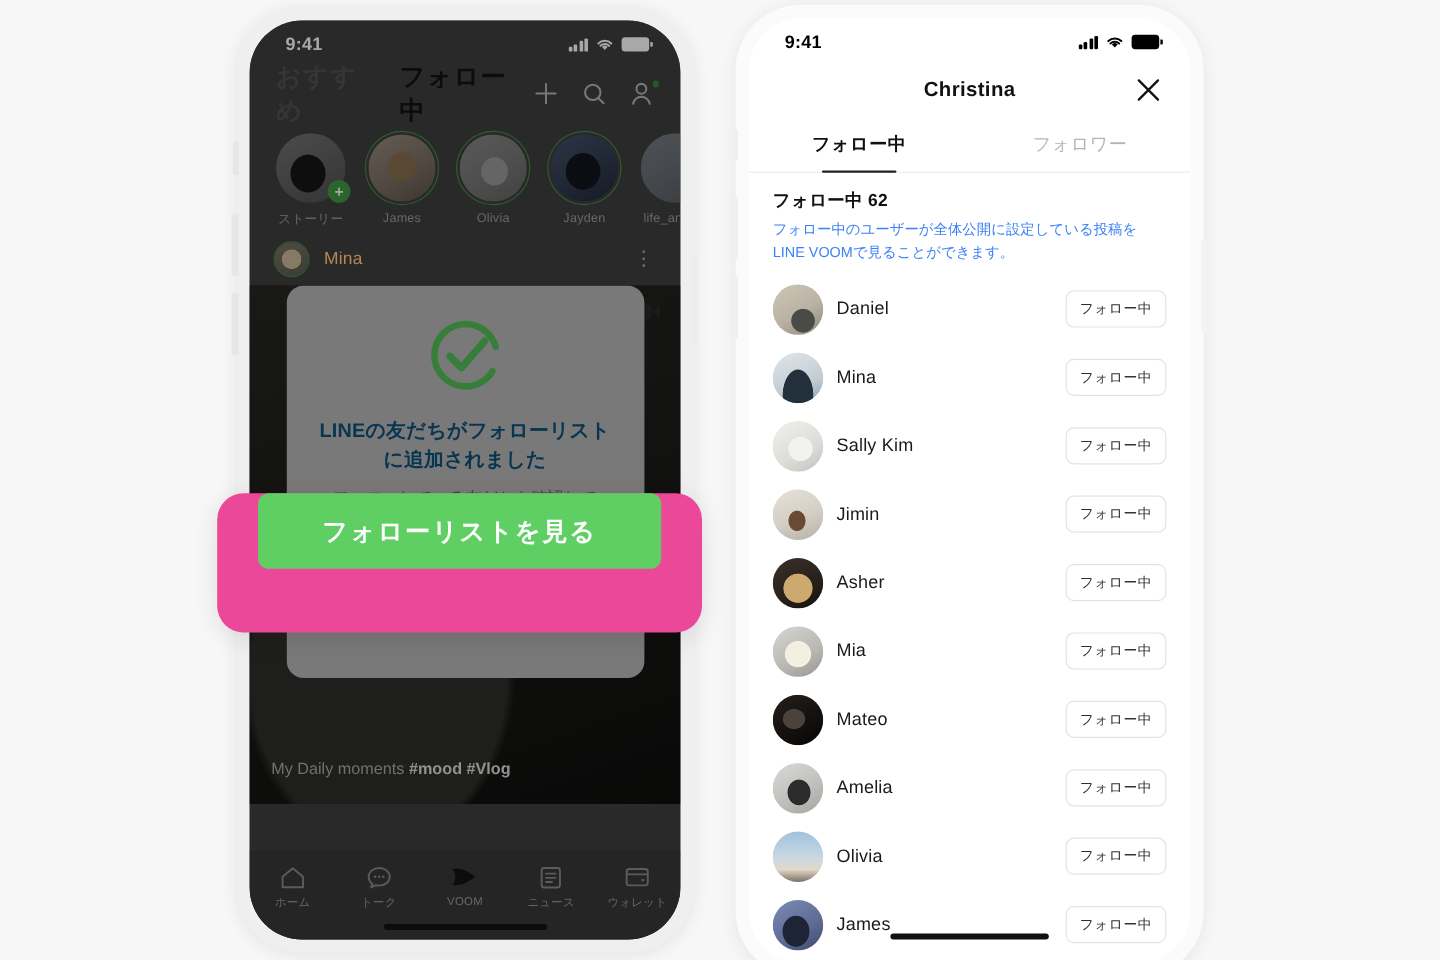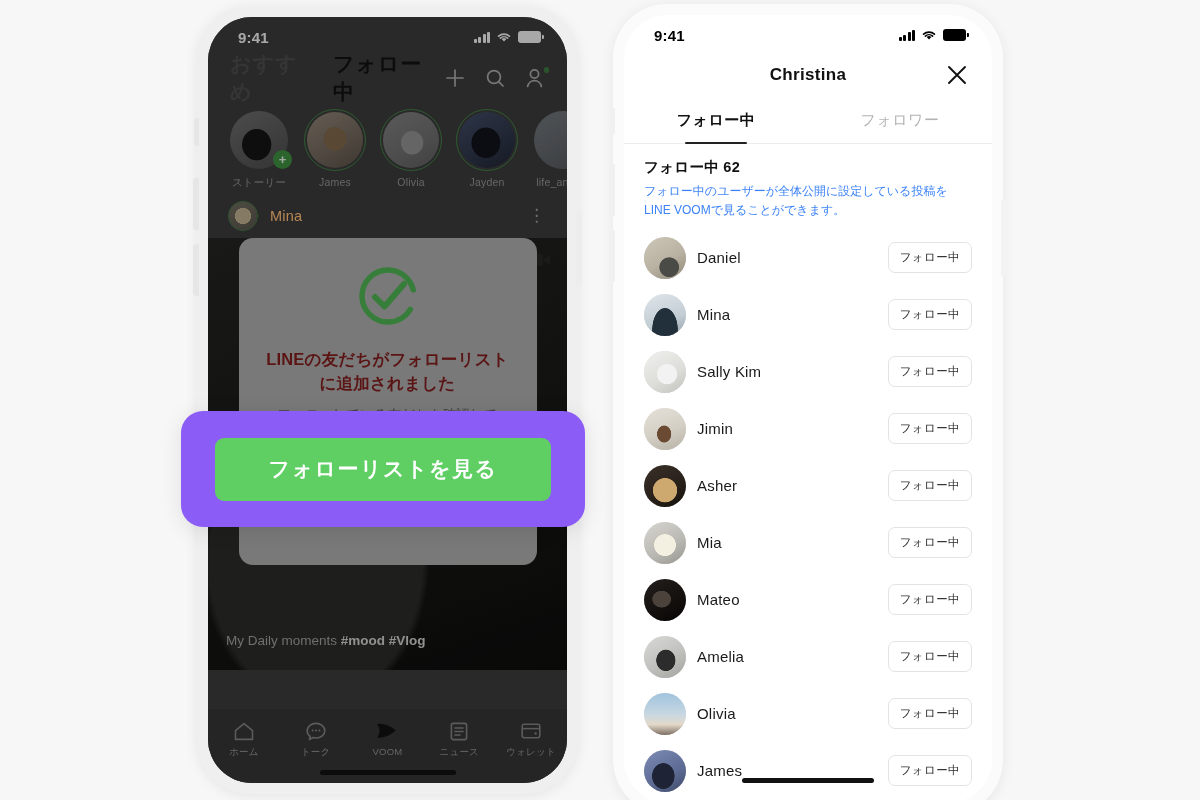--- a/index.html
+++ b/index.html
@@ -111,21 +111,21 @@
   .post-caption { position:absolute; left:18px; bottom:22px; font-size:13.5px; color:#9b9b9b; }
   .post-caption b { color:#c9c9c9; }
 
   
   .inapp-card {
     position:absolute; left: 50%; transform: translateX(-50%);
     top: 0px; width: 298px; background:#a8a8a8; border-radius: 14px;
     text-align:center; padding: 26px 18px 20px;
   }
   .inapp-check { width: 64px; height: 64px; margin: 0 auto 20px; }
-  .inapp-title { font-size: 16.5px; font-weight:700; color:#7f1d1d; line-height:1.45; letter-spacing:.2px; }
+  .inapp-title { font-size: 16.5px; font-weight:700; color:#0c4a6e; line-height:1.45; letter-spacing:.2px; }
   .inapp-sub { font-size: 13.5px; color:#5d5d5d; margin-top: 9px; line-height:1.5; }
   .inapp-spacer { height: 120px; }
 
   
   .tabbar {
     position:absolute; left:0; right:0; bottom:0; height: 74px;
     background:#343434; display:flex; align-items:flex-start; padding-top: 10px;
   }
   .tabitem { flex:1; text-align:center; }
   .tabitem .ti { height:24px; display:flex; align-items:center; justify-content:center; opacity:.55; }
@@ -133,23 +133,23 @@
   .tabitem .tl { font-size:9.5px; color:#8e8e8e; margin-top:3px; letter-spacing:.2px; }
   .home-ind { position:absolute; left:50%; transform:translateX(-50%); bottom:8px;
               width:136px; height:5px; border-radius:3px; }
 
   
   .dim { position:absolute; inset:0; background:rgba(0,0,0,0.28); pointer-events:none; }
 
   
   #cta-sheet {
     position:absolute; left: 181px; top: 411px; width: 404px; height: 116px;
-    background:#8b5cf6; border-radius: 22px; z-index: 40;
+    background:#ec4899; border-radius: 22px; z-index: 40;
     box-shadow: 0 4px 22px rgba(0,0,0,0.10);
-    display:flex; align-items:center; justify-content:center;
+    display:flex; align-items:flex-start; justify-content:center;
   }
   #cta-button {
     width: 336px; height: 63px; border-radius: 9px; background:#5fce63;
     color:#fff; font-size: 21px; font-weight: 700; letter-spacing: 1.5px;
     display:flex; align-items:center; justify-content:center; border:none; cursor:pointer;
     font-family: "Liberation Sans", sans-serif;
   }
 
   
   #follow-page { position:absolute; inset:0; background:#fff; display:flex; flex-direction:column; }

